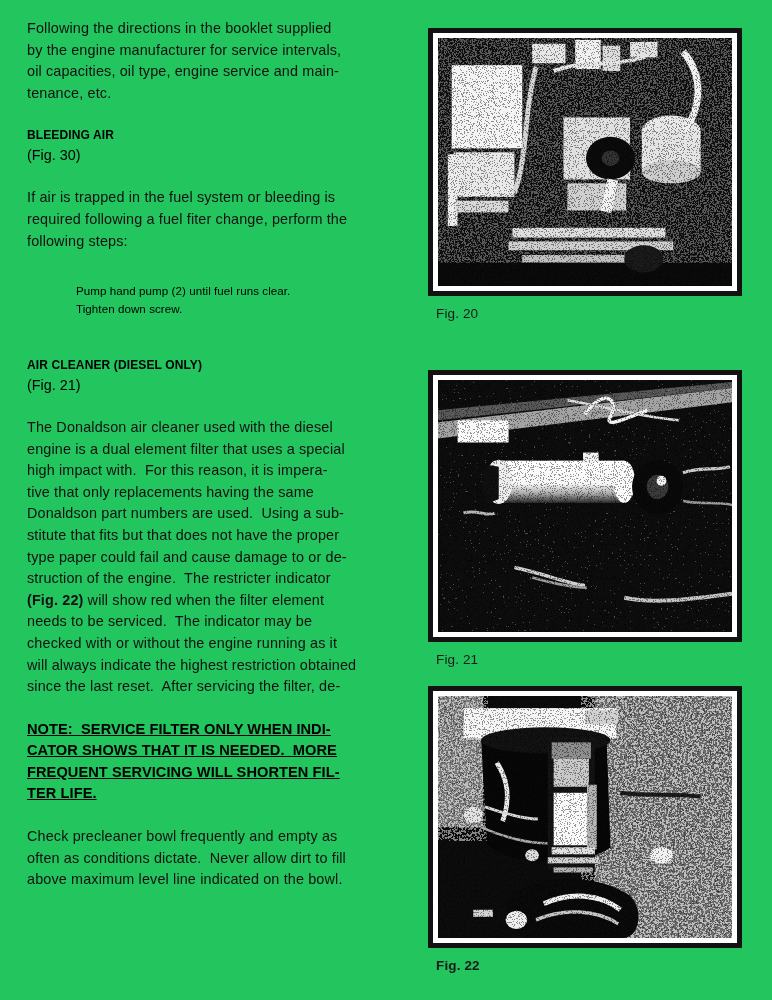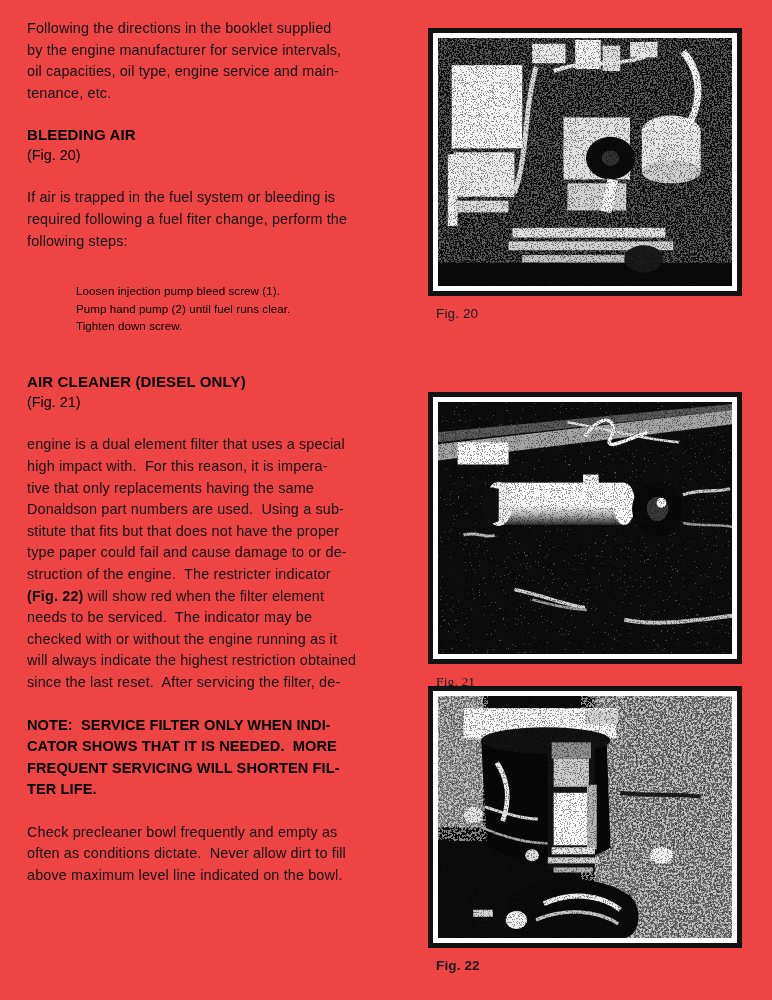--- a/index.html
+++ b/index.html
@@ -14,21 +14,21 @@
     position: relative;
     overflow: hidden;
     font-family: "Liberation Sans", sans-serif;
     color: #000000;
     -webkit-font-smoothing: none;
   }
 
   .page {
     position: absolute;
     inset: 0;
-    background: #ef4444;
+    background: #22c55e;
   }
 
   
   .text-col {
     position: absolute;
     left: 27px;
     top: 18px;
     width: 375px;
   }
 
@@ -40,21 +40,21 @@
     margin: 0;
     letter-spacing: 0.01em;
     color: #111;
   }
   .para .ln { display: block; white-space: pre; }
   .spacer-md { height: 21px; }
   .spacer-lg { height: 30px; }
   .spacer-xl { height: 38px; }
 
   h2.section-head {
-    font-size: 15px;
+    font-size: 12px;
     line-height: 20px;
     font-weight: bold;
     margin: 0;
     letter-spacing: 0.01em;
   }
   .fig-ref {
     font-size: 14.4px;
     line-height: 21px;
     margin: 0;
   }
@@ -70,20 +70,21 @@
     white-space: pre;
     letter-spacing: 0.005em;
   }
 
   .note-block {
     font-size: 14.6px;
     line-height: 21.6px;
     font-weight: bold;
     margin: 0;
     letter-spacing: 0.005em;
+    text-decoration: underline;
   }
   .note-block .ln { display: block; white-space: pre; }
 
   .b { font-weight: bold; }
 
   
   .fig-col {
     position: absolute;
     left: 428px;
     top: 0;
@@ -112,21 +113,21 @@
     font-size: 13.5px;
     line-height: 18px;
     margin: 9px 0 0 8px;
     color: #1a1a1a;
     letter-spacing: 0.01em;
   }
 
   
   #figure-20 { top: 28px; }
   #figure-20 .frame { height: 268px; }
-  #figure-21 { top: 392px; font-family: Liberation Serif, serif; }
+  #figure-21 { top: 370px; }
   #figure-21 .frame { height: 272px; }
   #figure-22 { top: 686px; font-weight: bold; }
   #figure-22 .frame { height: 262px; }
 </style>
 </head>
 <body>
 
 <div class="page">
 
   <div class="text-col">
@@ -134,46 +135,46 @@
     <p class="para">
       <span class="ln">Following the directions in the booklet supplied</span>
       <span class="ln">by the engine manufacturer for service intervals,</span>
       <span class="ln">oil capacities, oil type, engine service and main-</span>
       <span class="ln">tenance, etc.</span>
     </p>
 
     <div class="spacer-md"></div>
 
     <h2 class="section-head">BLEEDING AIR</h2>
-    <p class="fig-ref">(Fig. 20)</p>
+    <p class="fig-ref">(Fig. 30)</p>
 
     <div class="spacer-md"></div>
 
     <p class="para">
       <span class="ln">If air is trapped in the fuel system or bleeding is</span>
       <span class="ln">required following a fuel fiter change, perform the</span>
       <span class="ln">following steps:</span>
     </p>
 
     <div class="spacer-lg"></div>
 
     <ul class="steps">
-      <li>Loosen injection pump bleed screw (1).</li>
       <li>Pump hand pump (2) until fuel runs clear.</li>
       <li>Tighten down screw.</li>
     </ul>
 
     <div class="spacer-xl"></div>
 
     <h2 class="section-head">AIR CLEANER (DIESEL ONLY)</h2>
     <p class="fig-ref">(Fig. 21)</p>
 
     <div class="spacer-md"></div>
 
     <p class="para">
+      <span class="ln">The Donaldson air cleaner used with the diesel</span>
       <span class="ln">engine is a dual element filter that uses a special</span>
       <span class="ln">high impact with.  For this reason, it is impera-</span>
       <span class="ln">tive that only replacements having the same</span>
       <span class="ln">Donaldson part numbers are used.  Using a sub-</span>
       <span class="ln">stitute that fits but that does not have the proper</span>
       <span class="ln">type paper could fail and cause damage to or de-</span>
       <span class="ln">struction of the engine.  The restricter indicator</span>
       <span class="ln"><span class="b">(Fig. 22)</span><span> will show red when the filter element</span></span>
       <span class="ln">needs to be serviced.  The indicator may be</span>
       <span class="ln">checked with or without the engine running as it</span>

